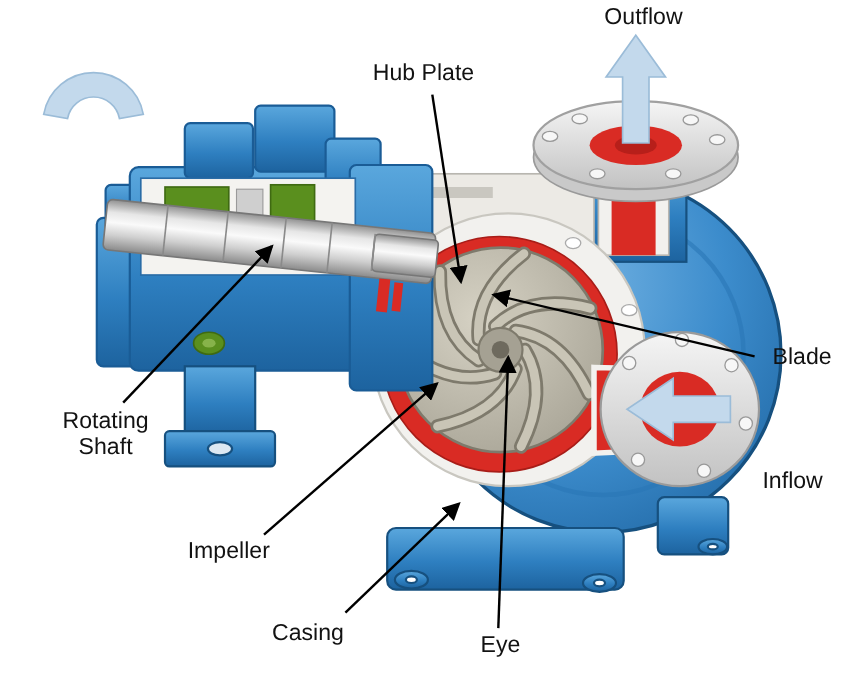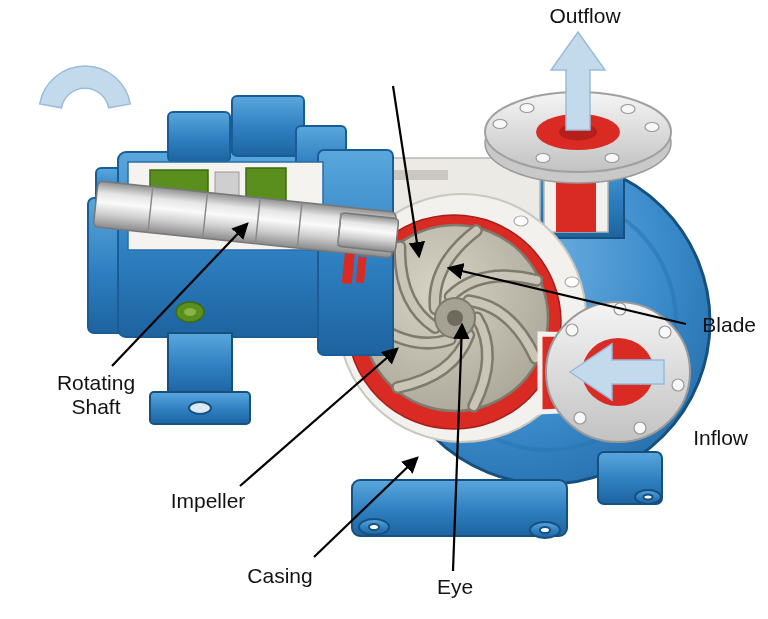--- a/index.html
+++ b/index.html
@@ -189,20 +189,21 @@
       <line x1="393" y1="86" x2="419" y2="256" marker-end="url(#ah)"></line>
       <line x1="112" y1="366" x2="247" y2="224" marker-end="url(#ah)"></line>
       <line x1="240" y1="486" x2="397" y2="349" marker-end="url(#ah)"></line>
       <line x1="314" y1="557" x2="417" y2="458" marker-end="url(#ah)"></line>
       <line x1="453" y1="571" x2="462" y2="325" marker-end="url(#ah)"></line>
       <line x1="686" y1="324" x2="449" y2="268" marker-end="url(#ah)"></line>
     </g>
   </svg>
 
   <div class="label" style="left:540px;top:4px;width:90px;">Outflow</div>
+  <div class="label" style="left:330px;top:55px;width:110px;">Hub Plate</div>
   <div class="label" style="left:158px;top:489px;width:100px;">Impeller</div>
   <div class="label" style="left:40px;top:371px;width:112px;">
     <span class="ln">Rotating</span>
     <span class="ln">Shaft</span>
   </div>
   <div class="label" style="left:235px;top:564px;width:90px;">Casing</div>
   <div class="label" style="left:425px;top:575px;width:60px;">Eye</div>
   <div class="label" style="left:686px;top:313px;width:70px;text-align:right;">Blade</div>
   <div class="label" style="left:668px;top:426px;width:80px;text-align:right;">Inflow</div>
 

